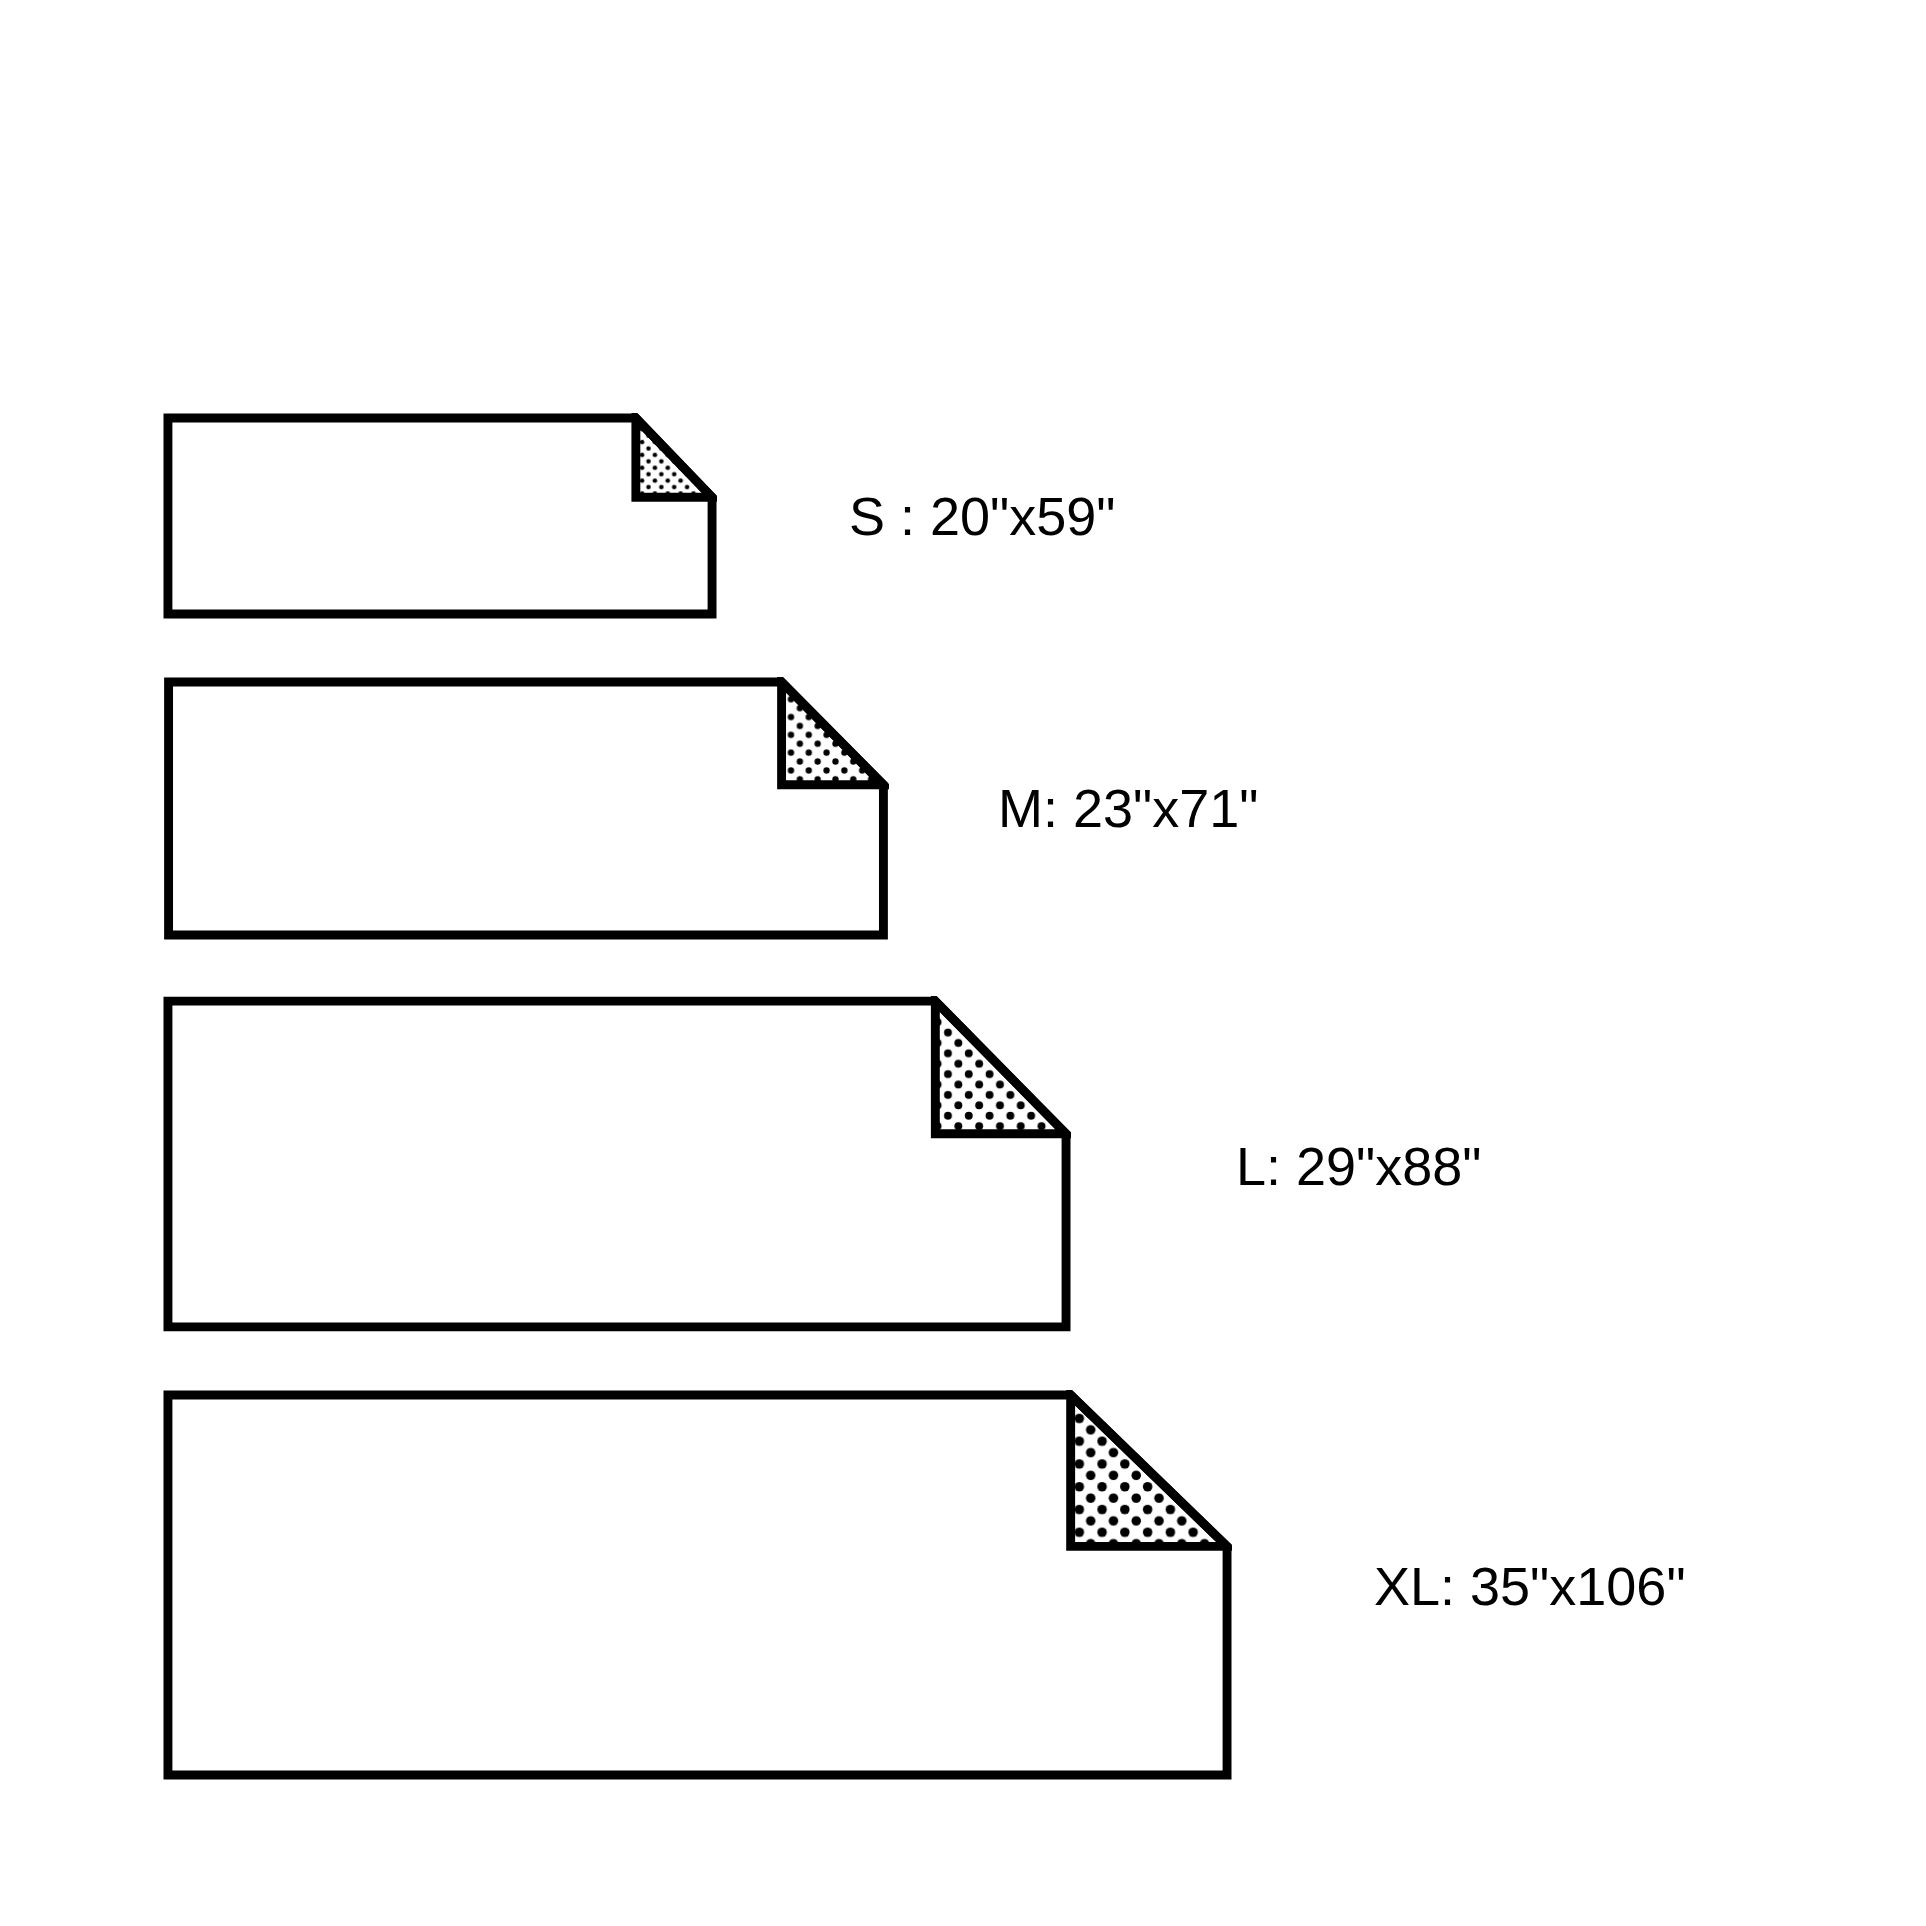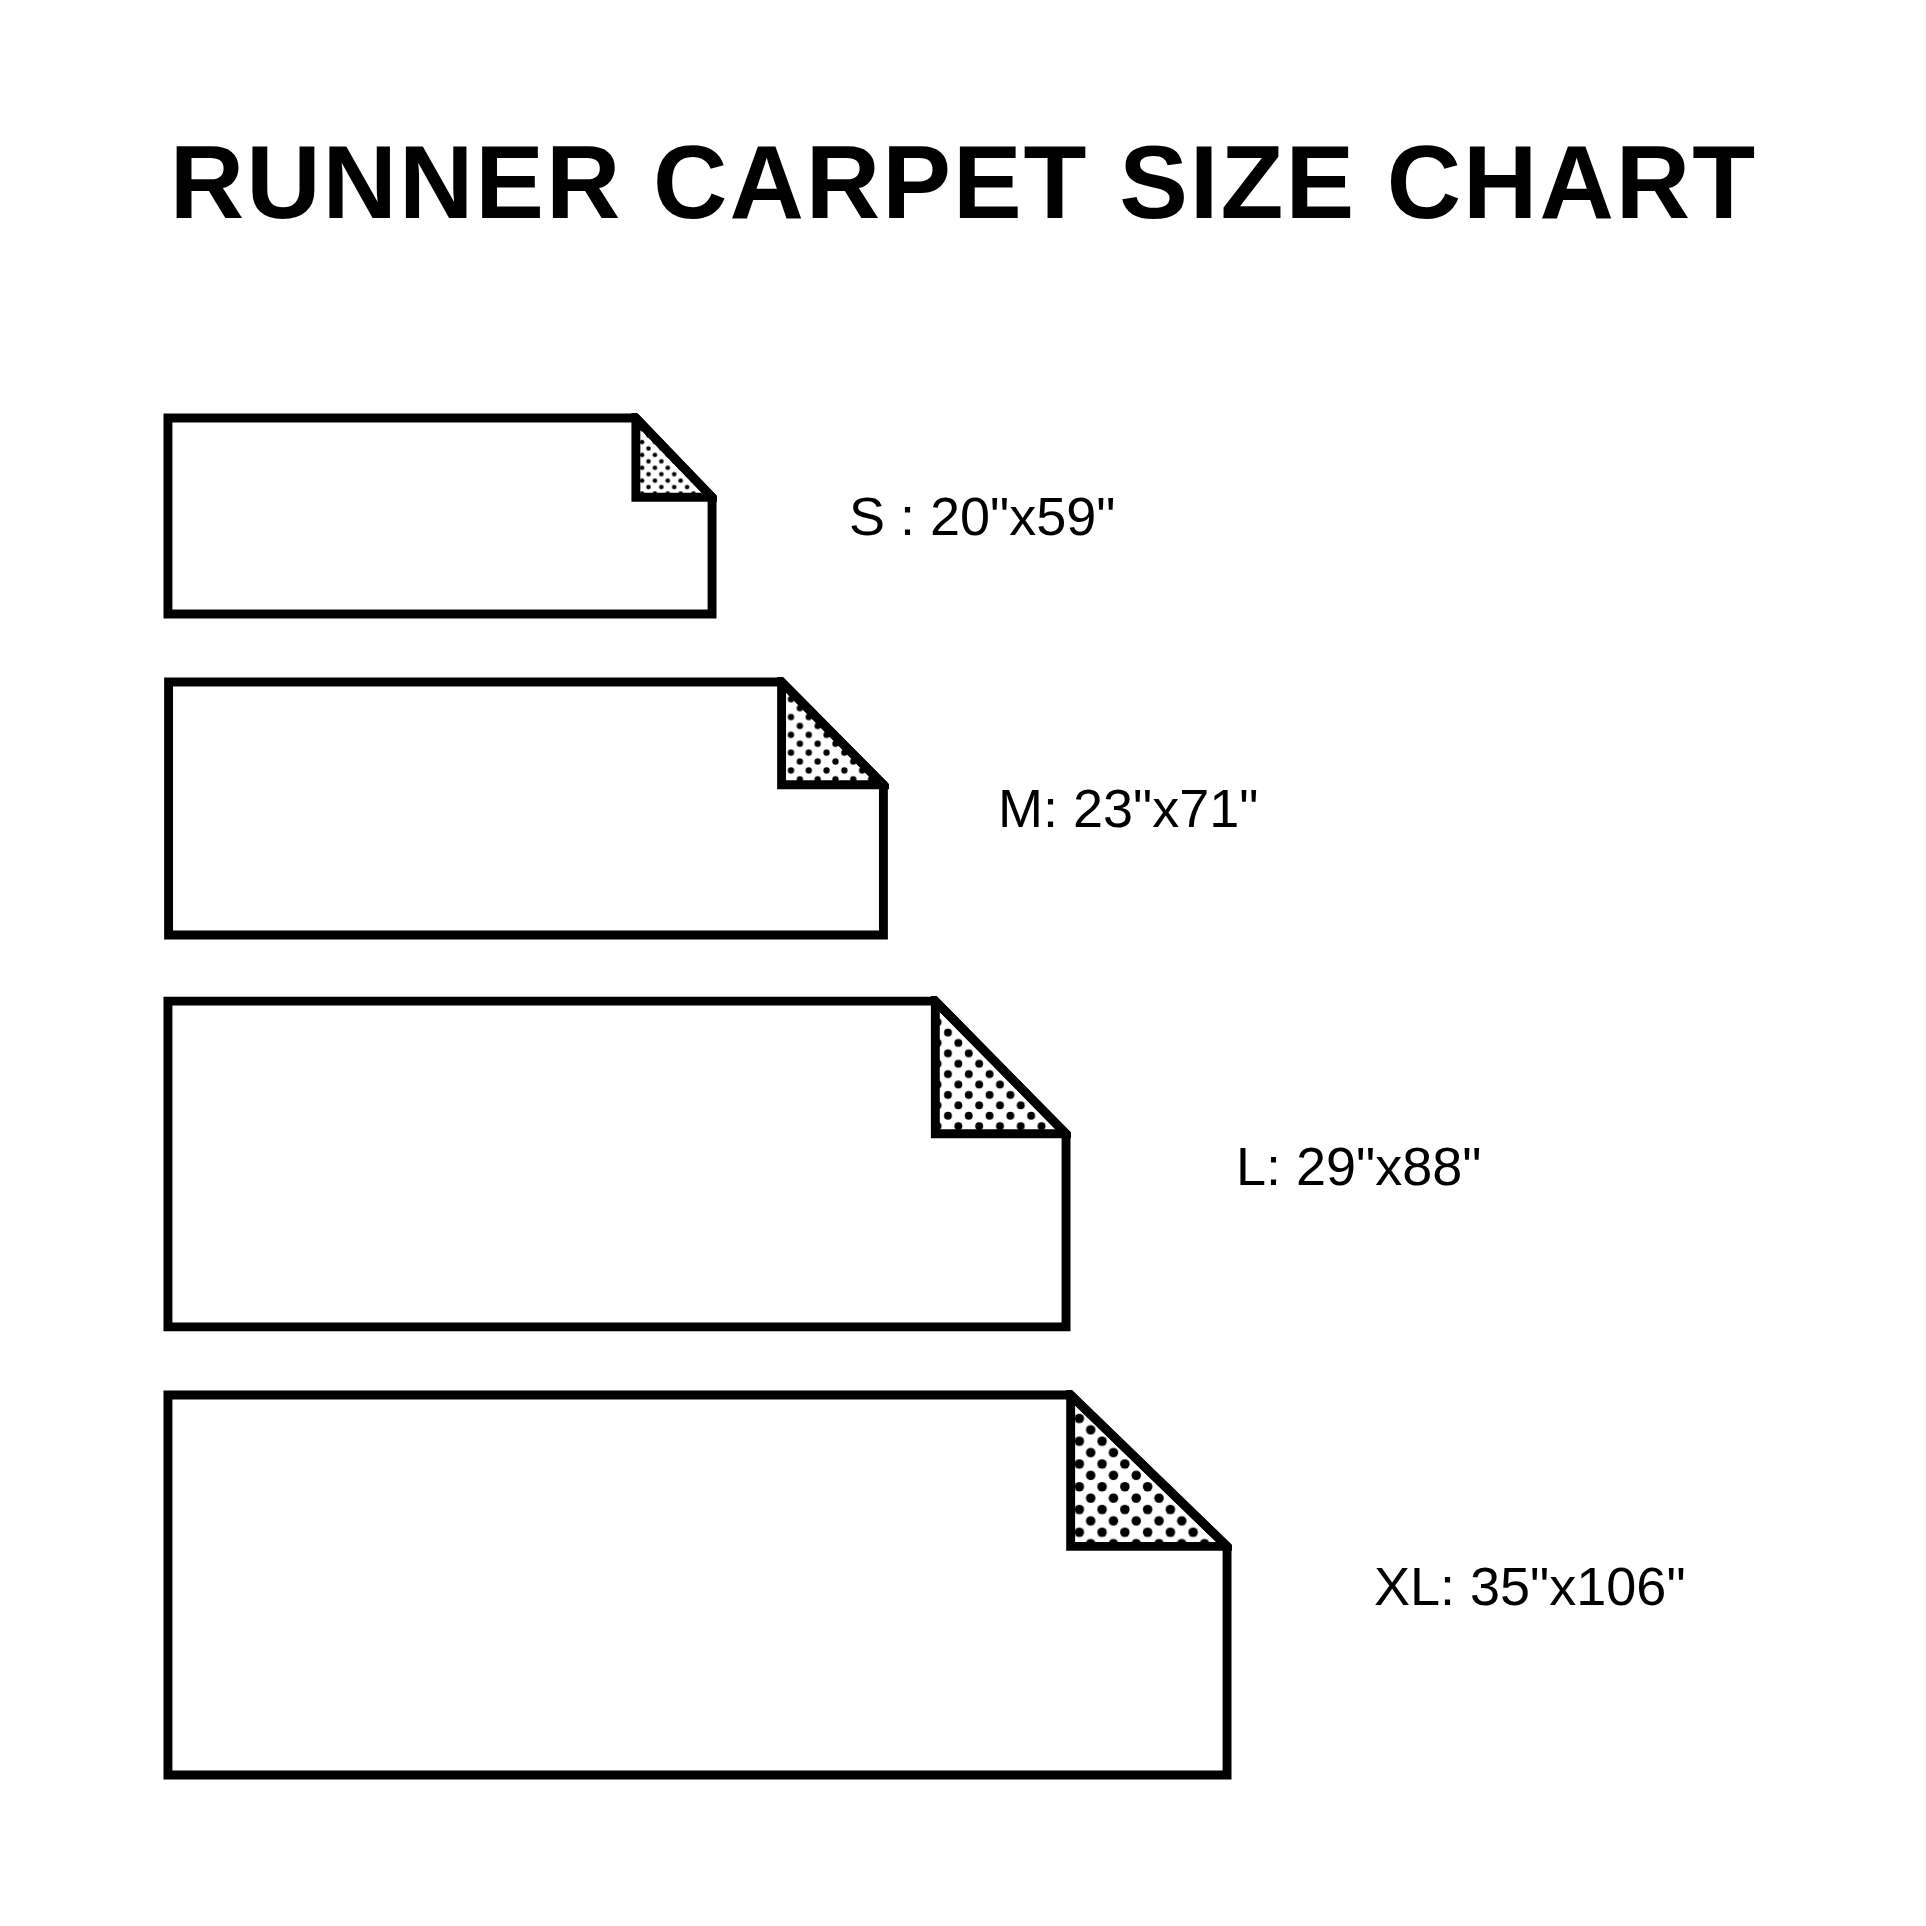--- a/index.html
+++ b/index.html
@@ -55,21 +55,20 @@
     line-height:1;
     color:var(--ink);
     white-space:nowrap;
   }
 </style>
 </head>
 <body>
 
 <div class="canvas">
 
-  <h1 class="title">RUNNER CARPET SIZE CHART</h1>
 
   <figure class="carpet" style="left:163px; top:413px;">
     <svg width="554" height="206" viewBox="0 0 560 208">
       <defs>
         <pattern id="dots-s" width="13" height="13" patternUnits="userSpaceOnUse">
           <circle cx="3.25" cy="3.25" r="2.3" fill="#000"></circle>
           <circle cx="9.75" cy="9.75" r="2.3" fill="#000"></circle>
         </pattern>
       </defs>
       <polygon class="sheet" points="5,5 478,5 555,85 555,203 5,203"></polygon>

